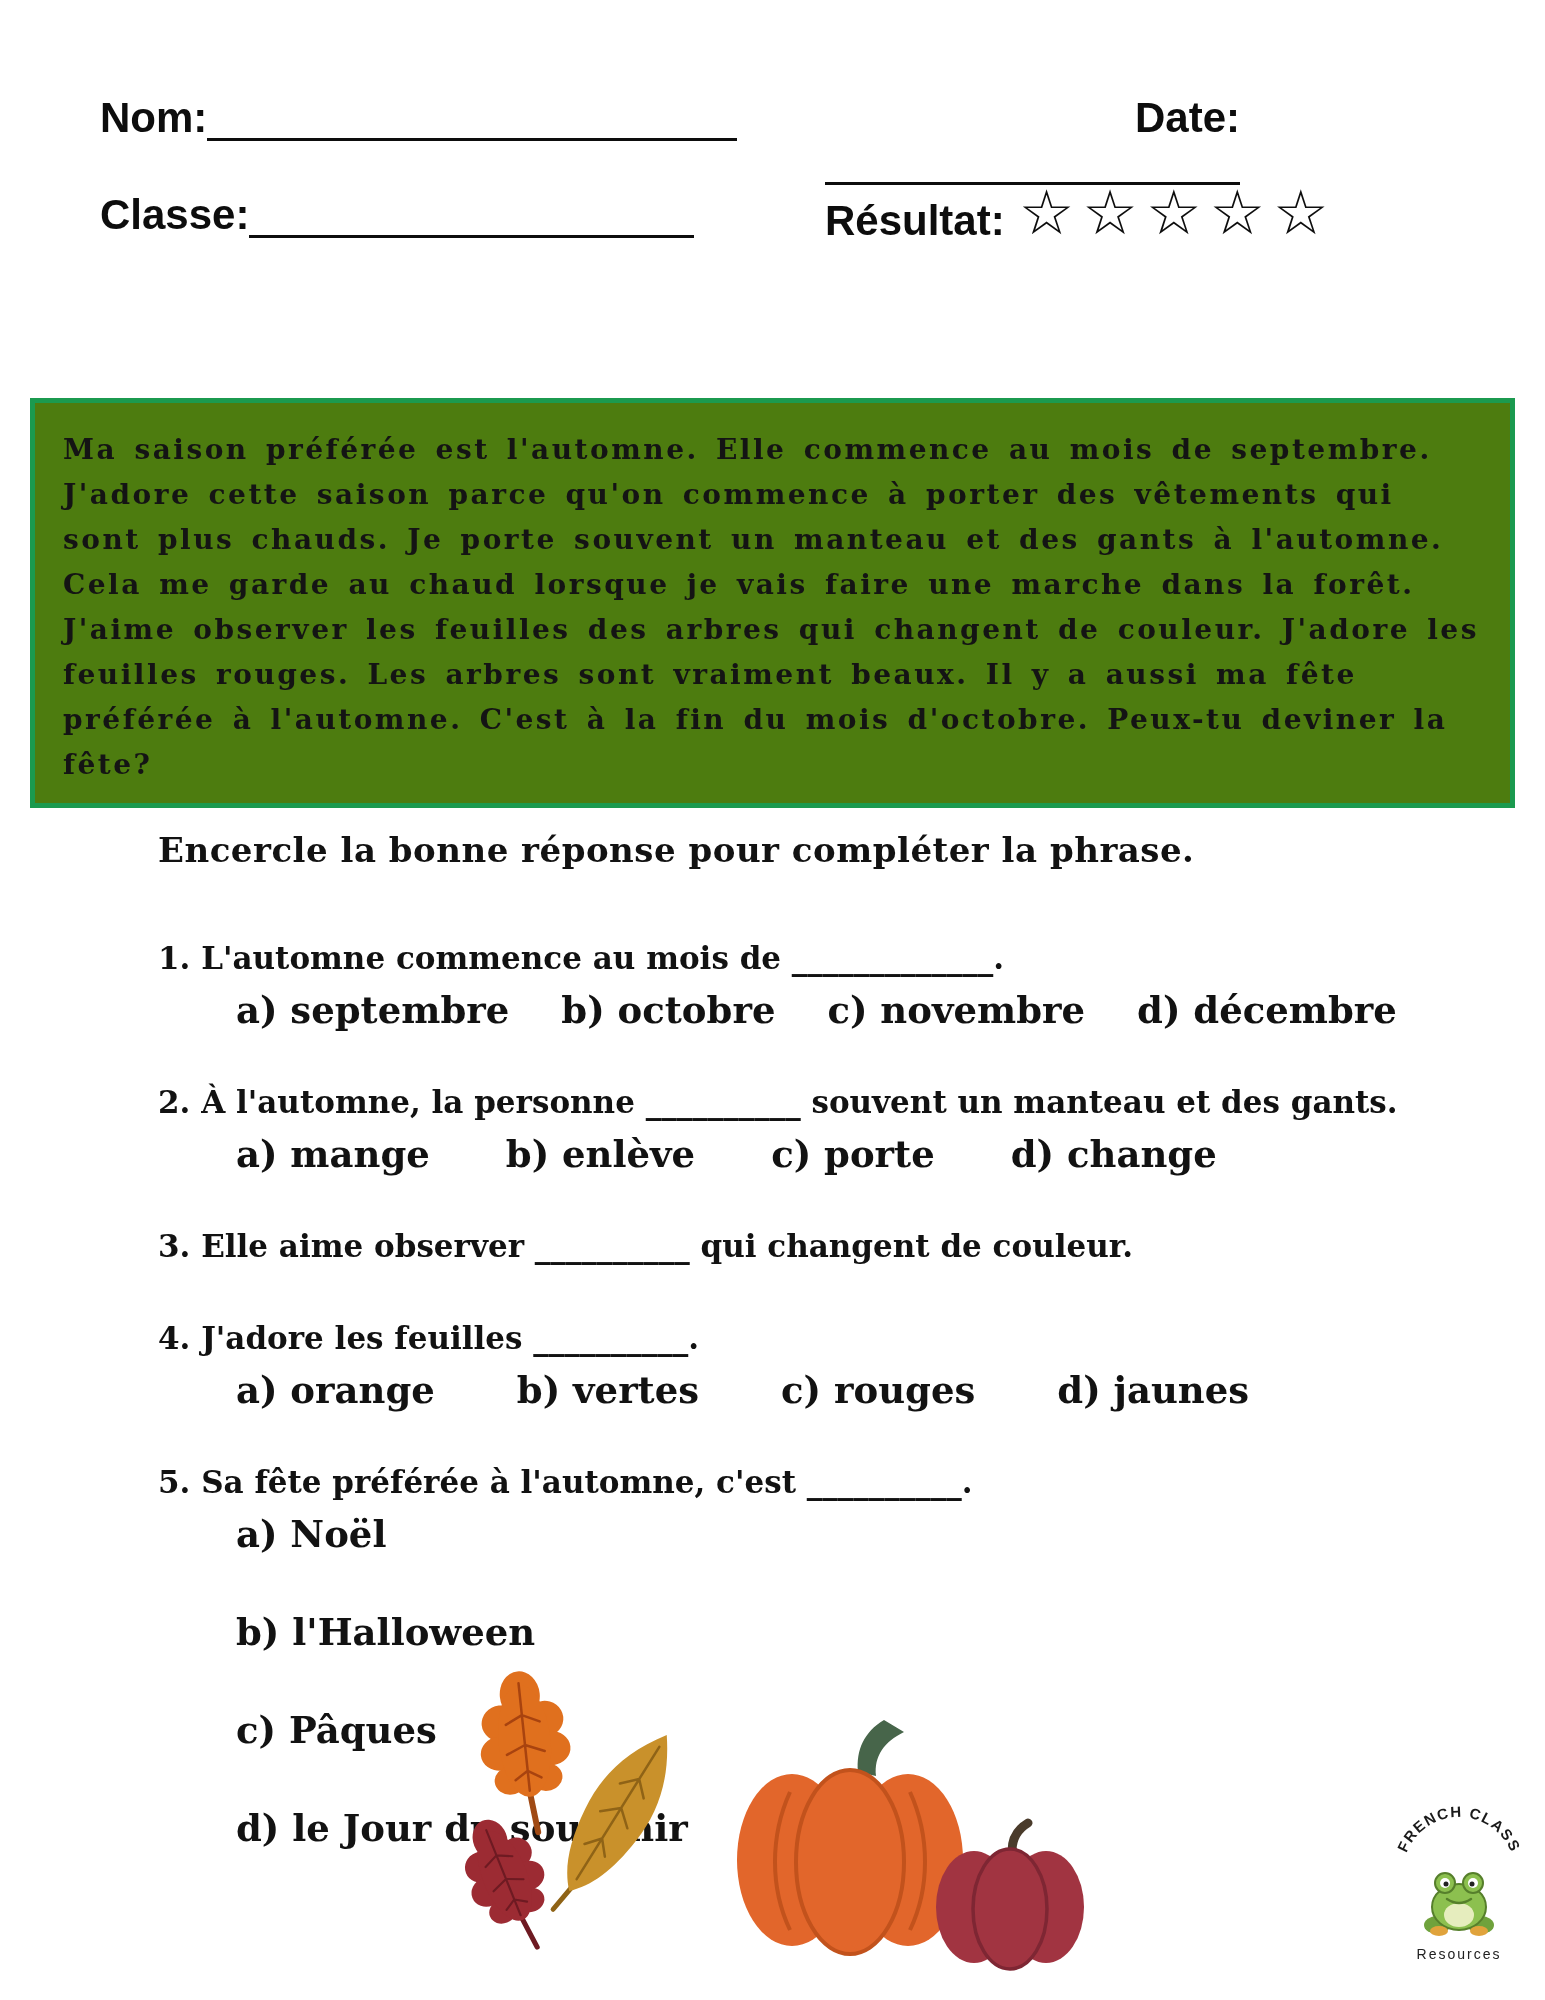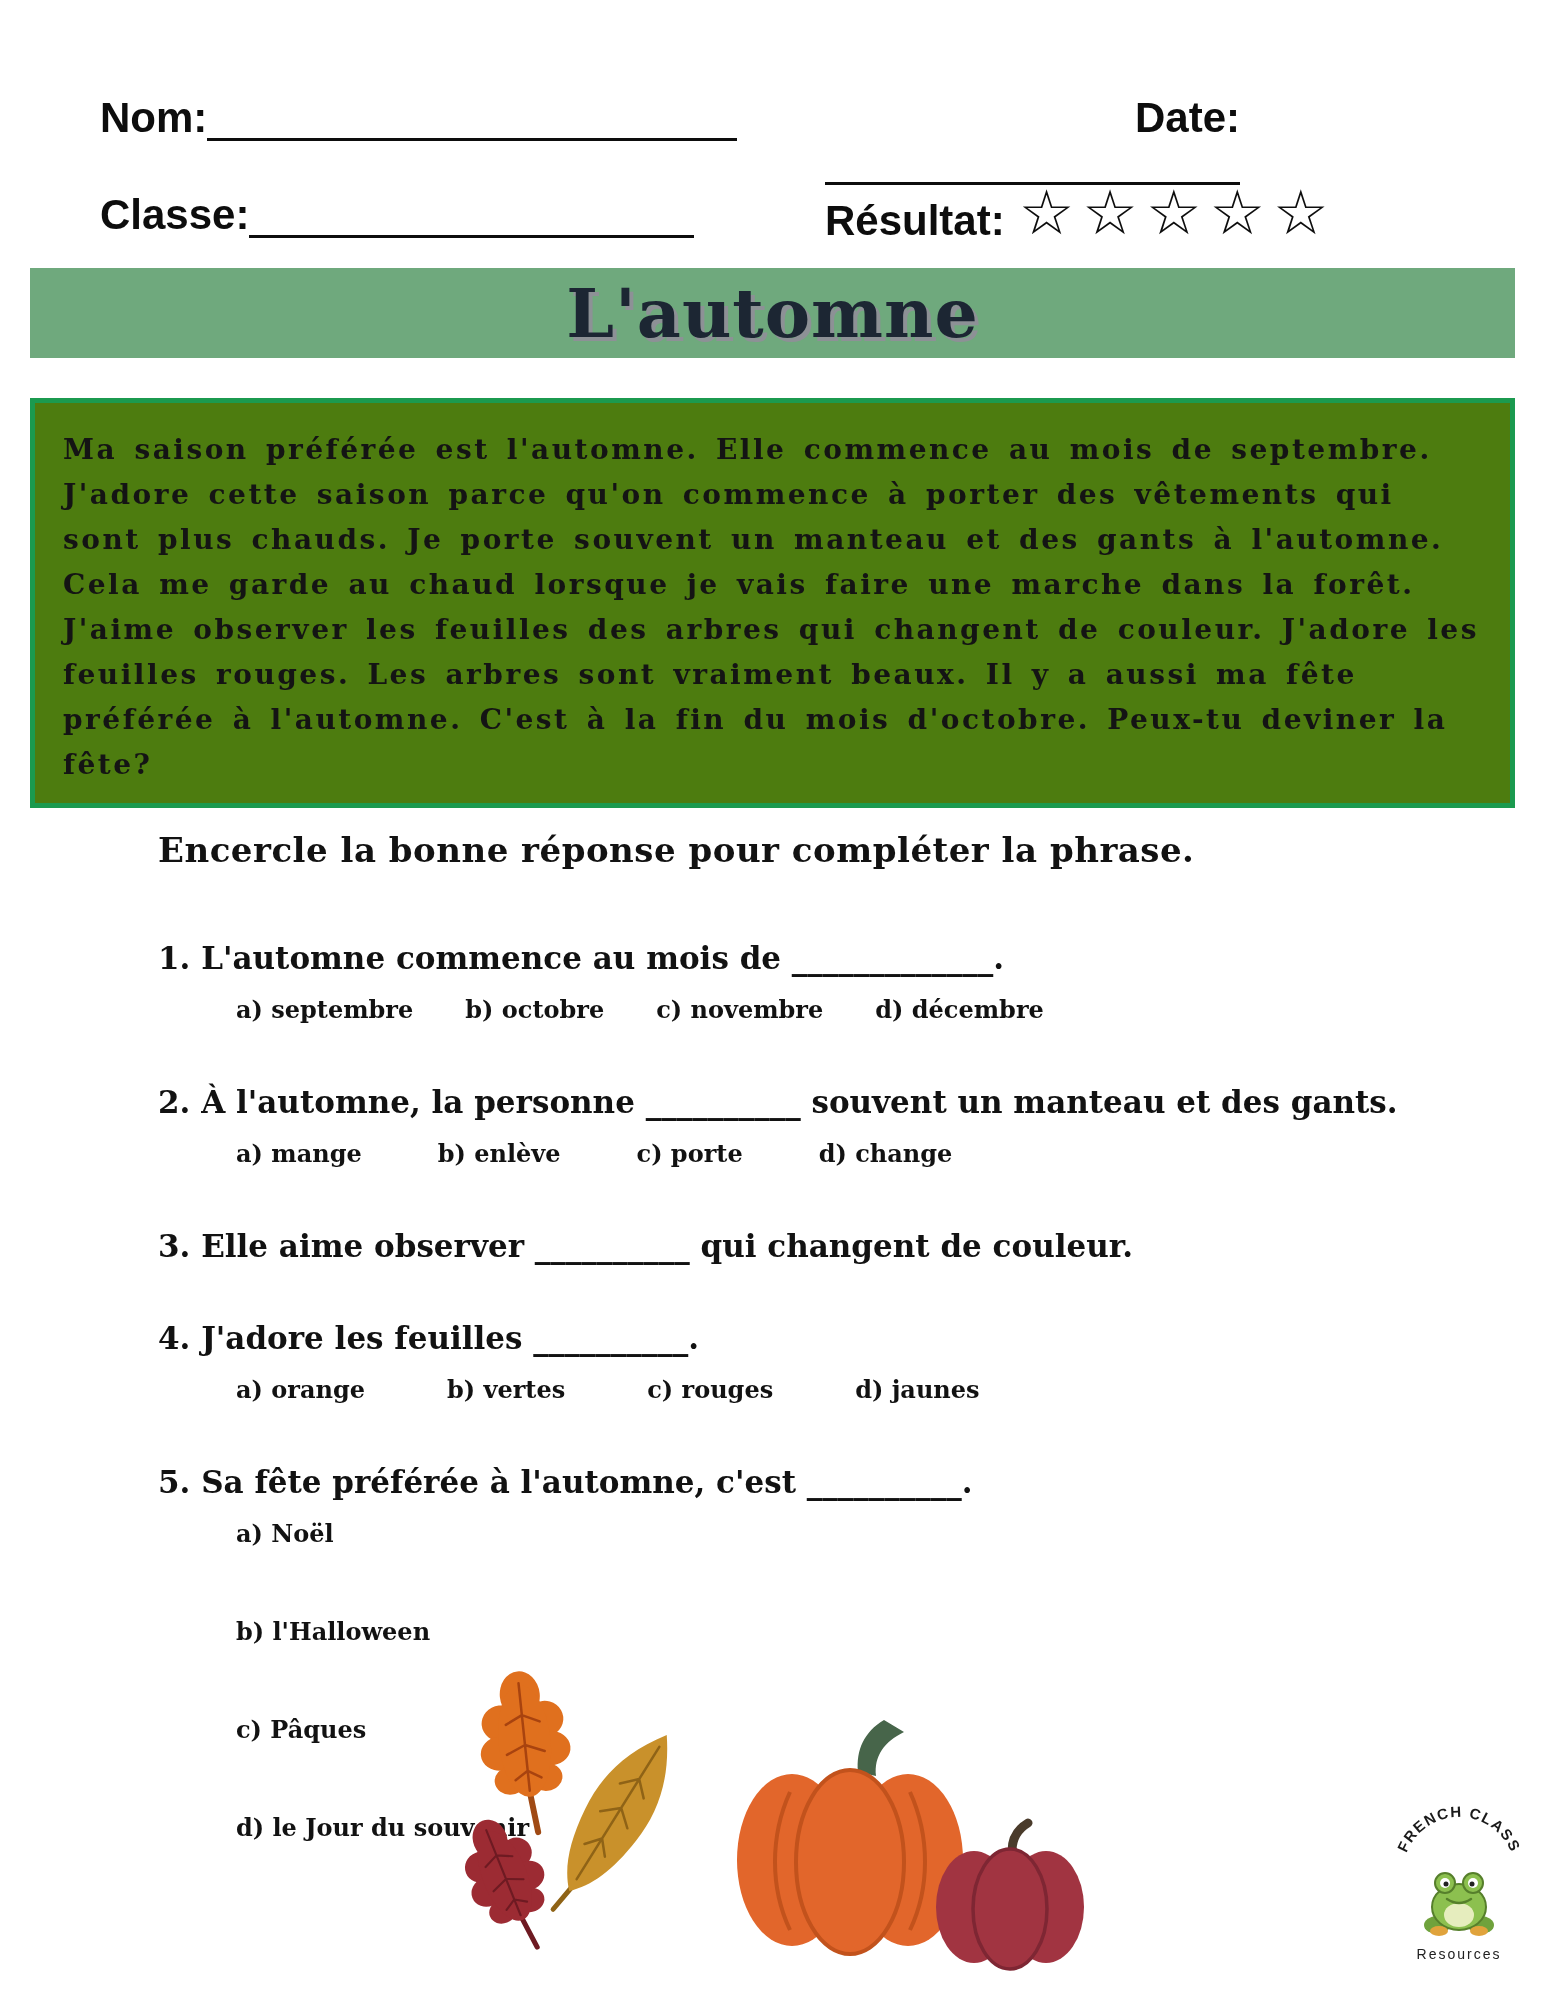--- a/index.html
+++ b/index.html
@@ -54,21 +54,21 @@
   
   .instruction{
     position:absolute;left:158px;top:830px;
     font-size:34px;font-weight:700;letter-spacing:.5px;
   }
   .questions{position:absolute;left:158px;top:938px;width:1330px;}
   .question{margin-bottom:52px;}
   .question .prompt{font-size:31px;font-weight:700;line-height:40px;white-space:nowrap;}
   .question .options{
     display:flex;padding-left:78px;margin-top:12px;
-    font-size:24px;font-weight:700;line-height:40px;white-space:nowrap;
+    font-size:37px;font-weight:700;line-height:40px;white-space:nowrap;
   }
   .question:nth-child(1) .options{gap:52px;}
   .question:nth-child(2) .options{gap:76px;}
   .question:nth-child(3) .options{gap:38px;}
   .question:nth-child(4) .options{gap:82px;}
   .question:nth-child(5) .options{gap:58px;flex-direction:column;}
   
   .illustrations{position:absolute;left:420px;top:1645px;}
   .fill-leaf-orange{fill:var(--leaf-orange);}
   .fill-leaf-gold{fill:var(--leaf-gold);}
@@ -112,23 +112,20 @@
     <span class="hl">Résultat:</span>
     <span class="stars">
         <span class="star">☆</span>
         <span class="star">☆</span>
         <span class="star">☆</span>
         <span class="star">☆</span>
         <span class="star">☆</span>
       </span>
   </div>
 
-  <div class="banner">
-    <h1>L'automne</h1>
-  </div>
 
   <div class="passage-box">
     <p>Ma saison préférée est l'automne. Elle commence au mois de septembre. J'adore cette saison parce qu'on commence à porter des vêtements qui sont plus chauds. Je porte souvent un manteau et des gants à l'automne. Cela me garde au chaud lorsque je vais faire une marche dans la forêt. J'aime observer les feuilles des arbres qui changent de couleur. J'adore les feuilles rouges. Les arbres sont vraiment beaux. Il y a aussi ma fête préférée à l'automne. C'est à la fin du mois d'octobre. Peux-tu deviner la fête?</p>
   </div>
 
   <div class="instruction">Encercle la bonne réponse pour compléter la phrase.</div>
 
   <div class="questions">
 
     <div class="question">

